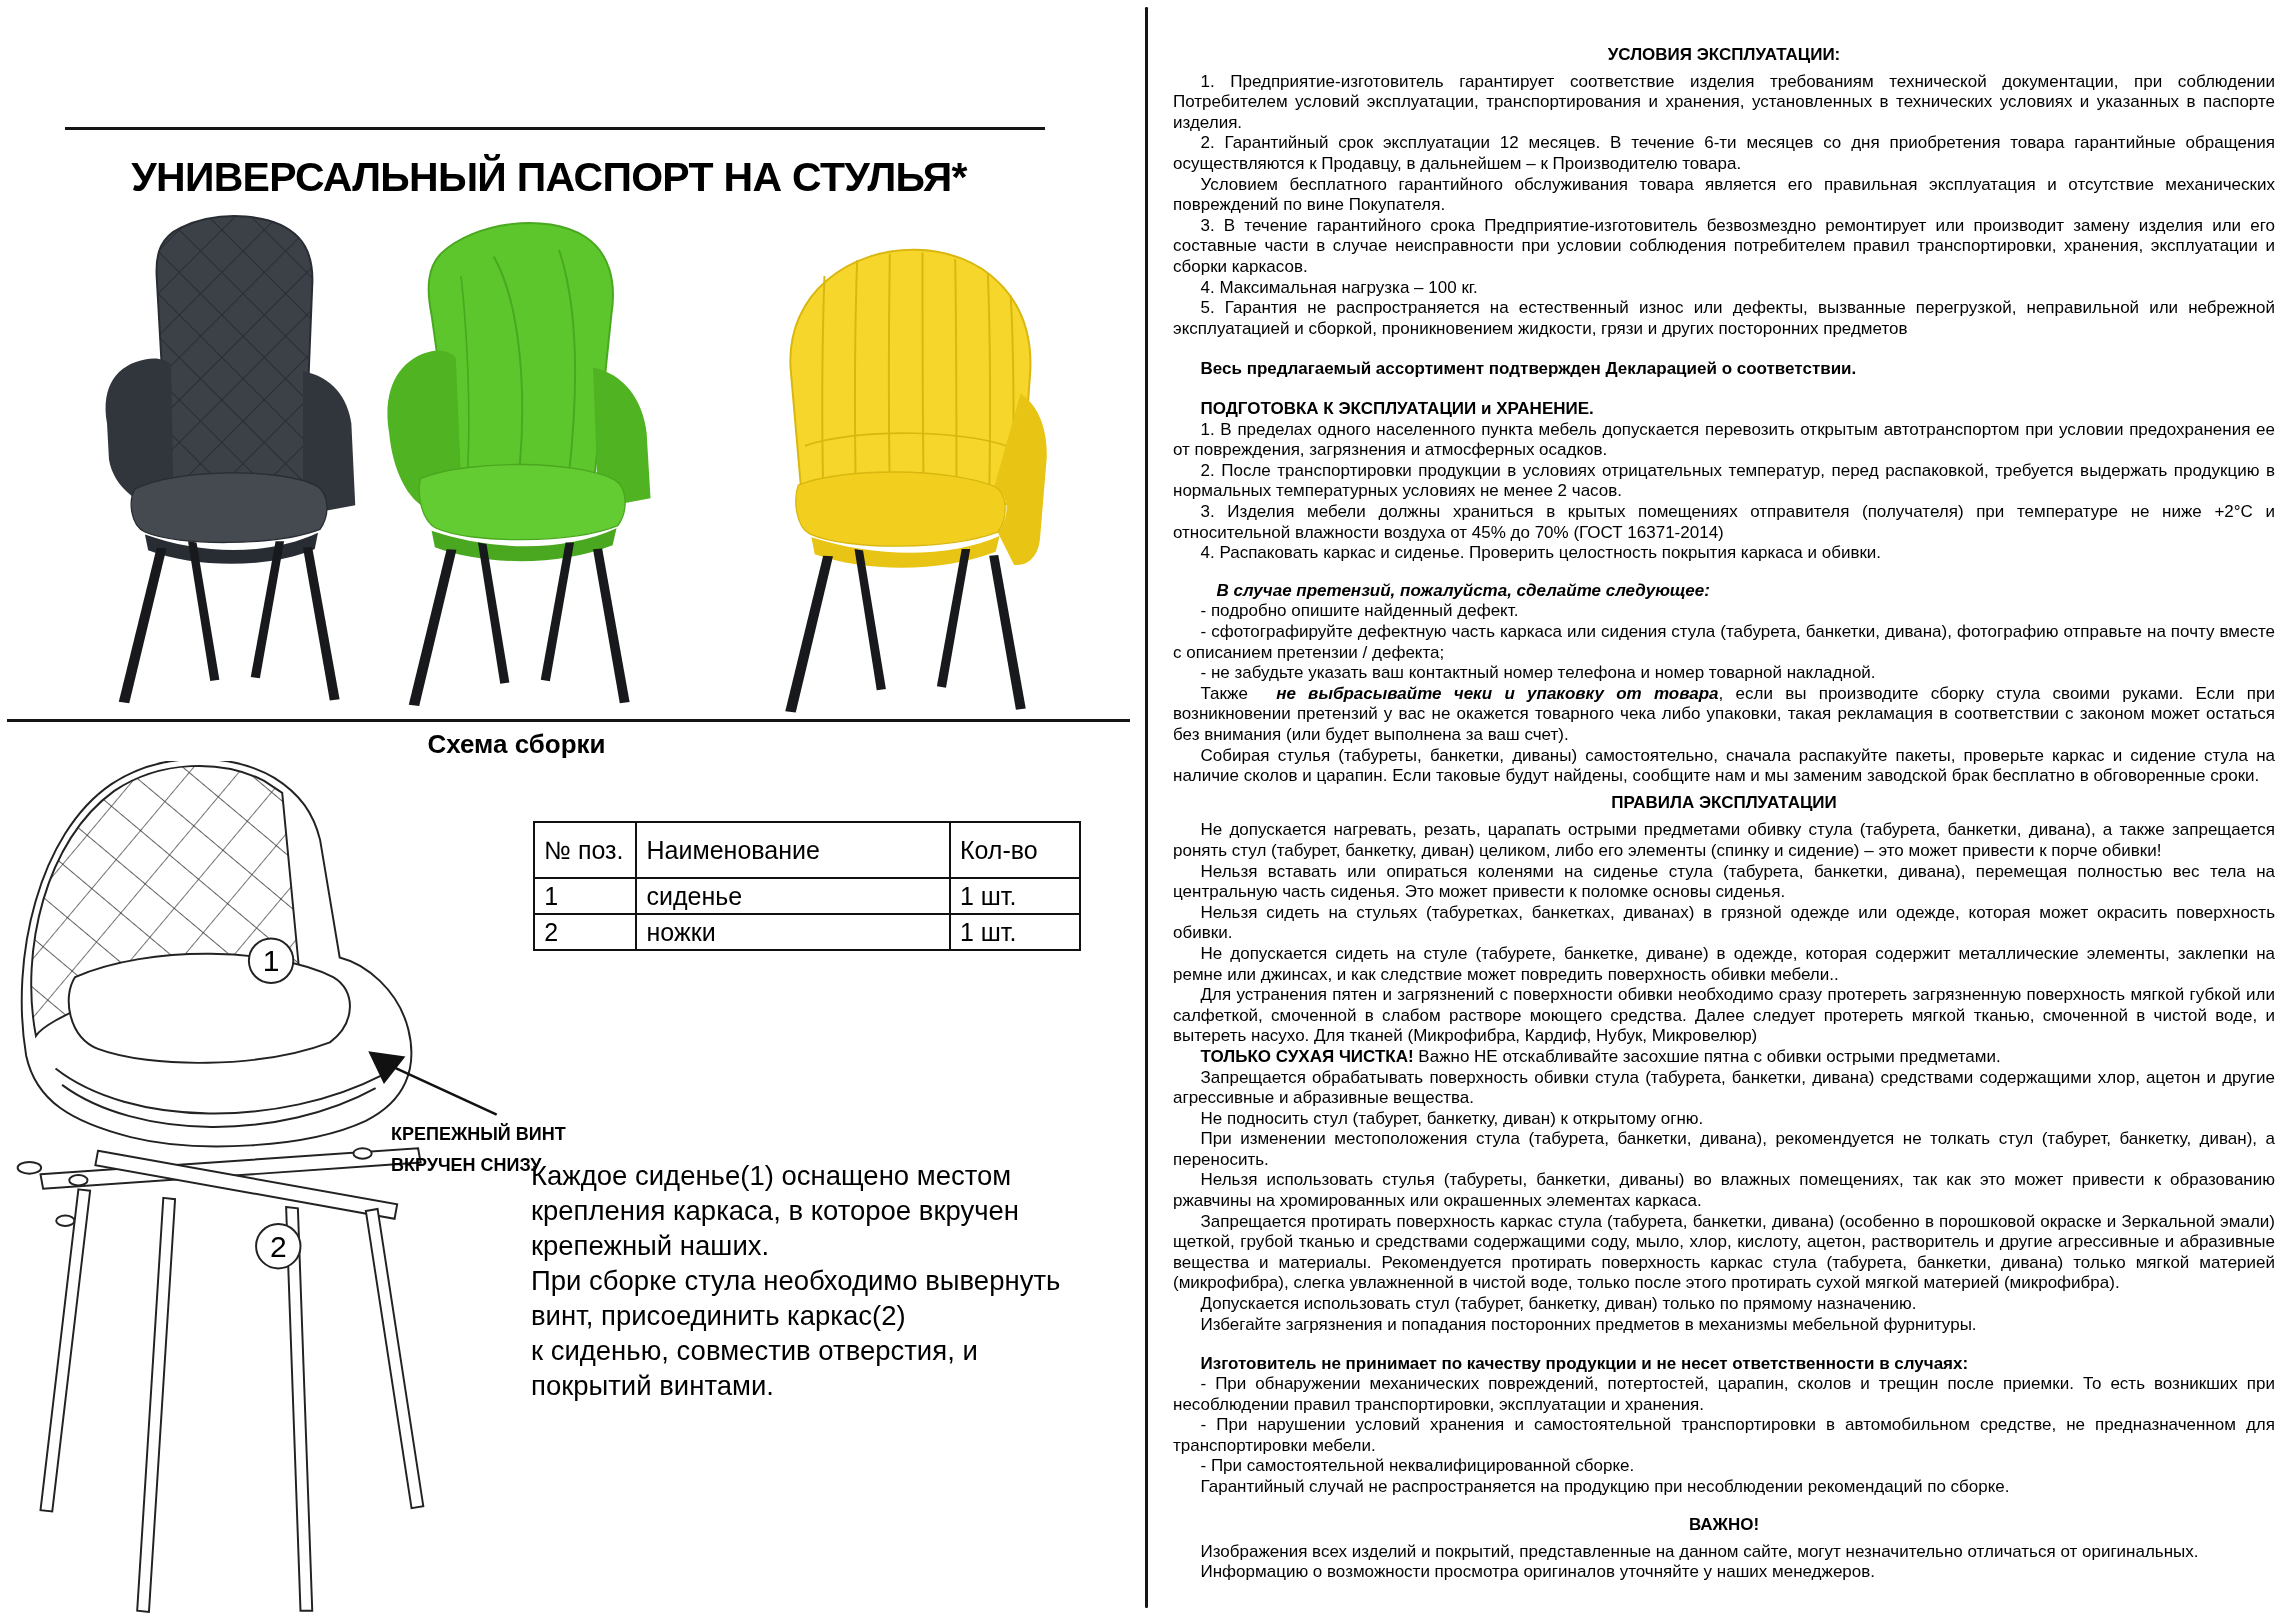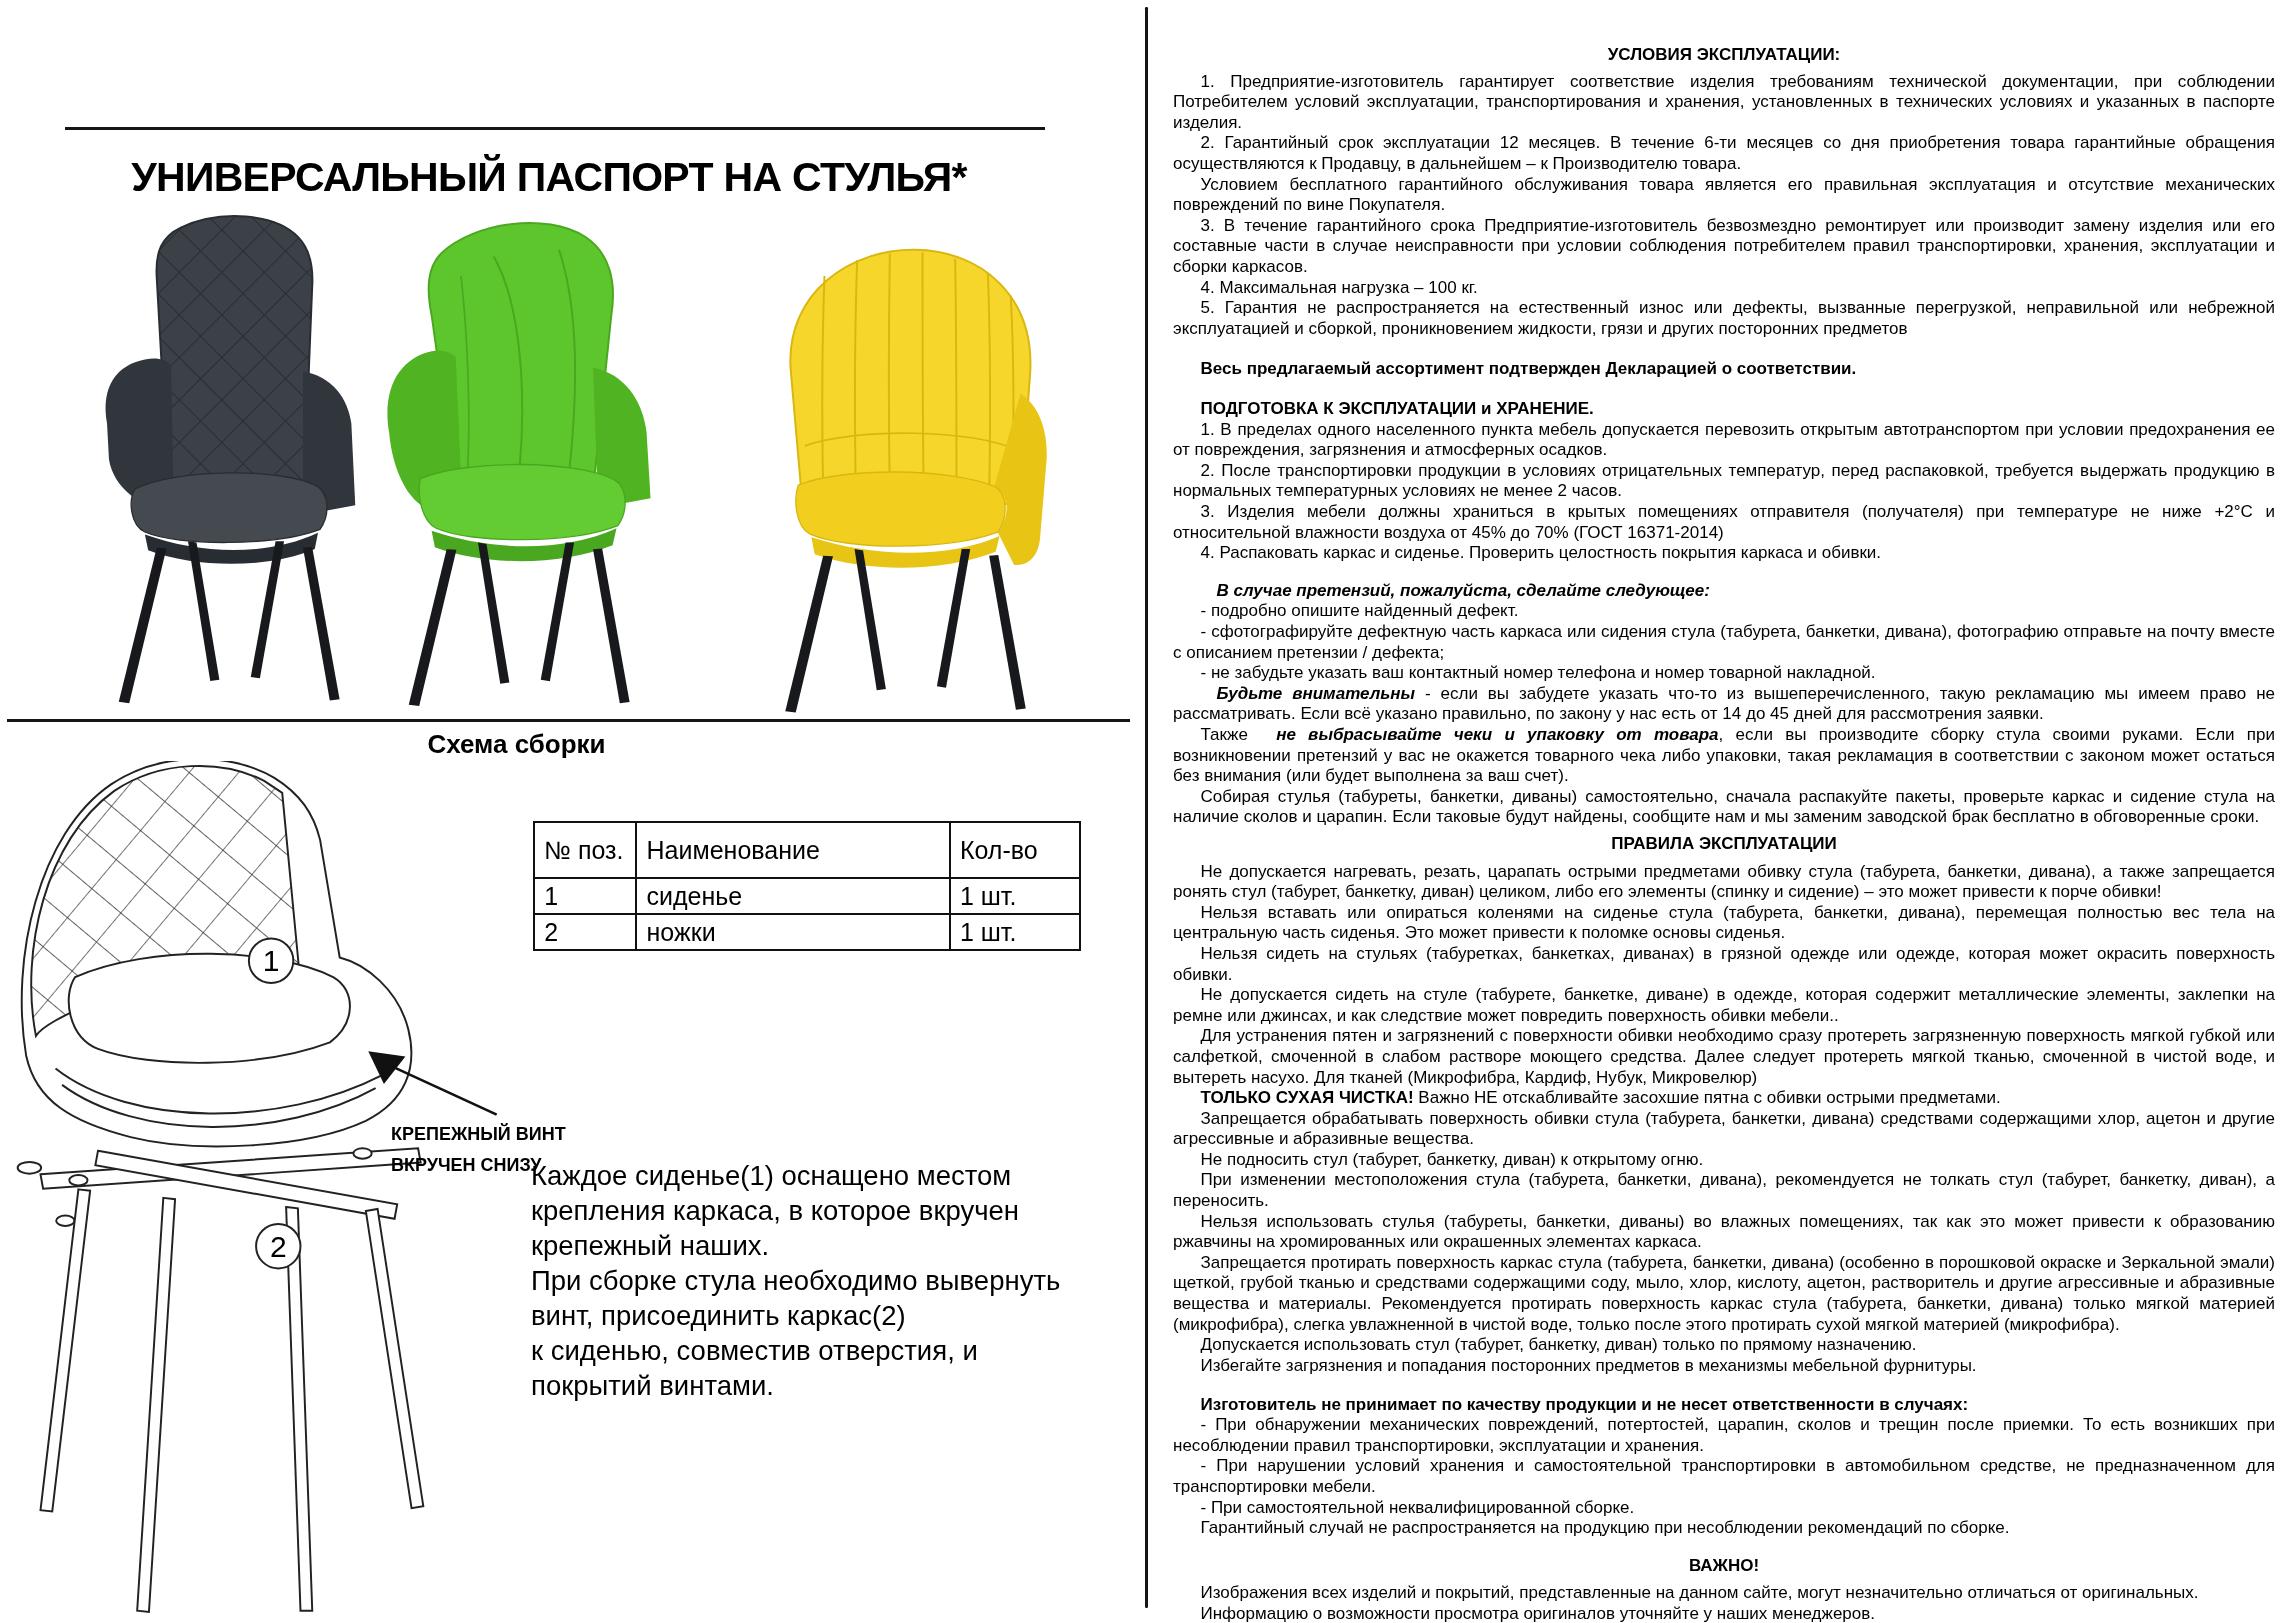--- a/index.html
+++ b/index.html
@@ -192,21 +192,20 @@
     <div class="sec-p"><span class="run-b">ПОДГОТОВКА К ЭКСПЛУАТАЦИИ и ХРАНЕНИЕ.</span></div>
     <div class="sec-p"><span>1. В пределах одного населенного пункта мебель допускается перевозить открытым автотранспортом при условии предохранения ее от повреждения, загрязнения и атмосферных осадков.</span></div>
     <div class="sec-p"><span>2. После транспортировки продукции в условиях отрицательных температур, перед распаковкой, требуется выдержать продукцию в нормальных температурных условиях не менее 2 часов.</span></div>
     <div class="sec-p"><span>3. Изделия мебели должны храниться в крытых помещениях отправителя (получателя) при температуре не ниже +2°С и относительной влажности воздуха от 45% до 70% (ГОСТ 16371-2014)</span></div>
     <div class="sec-p"><span>4. Распаковать каркас и сиденье. Проверить целостность покрытия каркаса и обивки.</span></div>
     <div class="sec-gap" style="height: 17px;"></div>
     <div class="sec-p"><span class="run-bi">В случае претензий, пожалуйста, сделайте следующее:</span></div>
     <div class="sec-p"><span>- подробно опишите найденный дефект.</span></div>
     <div class="sec-p"><span>- сфотографируйте дефектную часть каркаса или сидения стула (табурета, банкетки, дивана), фотографию отправьте на почту вместе с описанием претензии / дефекта;</span></div>
     <div class="sec-p"><span>- не забудьте указать ваш контактный номер телефона и номер товарной накладной.</span></div>
-    <div class="sec-p"><span class="run-bi">Будьте внимательны</span><span> - если вы забудете указать что-то из вышеперечисленного, такую рекламацию мы имеем право не рассматривать. Если всё указано правильно, по закону у нас есть от 14 до 45 дней для рассмотрения заявки.</span></div>
     <div class="sec-p"><span>Также </span><span class="run-bi">не выбрасывайте чеки и упаковку от товара</span><span>, если вы производите сборку стула своими руками. Если при возникновении претензий у вас не окажется товарного чека либо упаковки, такая рекламация в соответствии с законом может остаться без внимания (или будет выполнена за ваш счет).</span></div>
     <div class="sec-p"><span>Собирая стулья (табуреты, банкетки, диваны) самостоятельно, сначала распакуйте пакеты, проверьте каркас и сидение стула на наличие сколов и царапин. Если таковые будут найдены, сообщите нам и мы заменим заводской брак бесплатно в обговоренные сроки.</span></div>
     <div class="sec-h"><span>ПРАВИЛА ЭКСПЛУАТАЦИИ</span></div>
     <div class="sec-p"><span>Не допускается нагревать, резать, царапать острыми предметами обивку стула (табурета, банкетки, дивана), а также запрещается ронять стул (табурет, банкетку, диван) целиком, либо его элементы (спинку и сидение) – это может привести к порче обивки!</span></div>
     <div class="sec-p"><span>Нельзя вставать или опираться коленями на сиденье стула (табурета, банкетки, дивана), перемещая полностью вес тела на центральную часть сиденья. Это может привести к поломке основы сиденья.</span></div>
     <div class="sec-p"><span>Нельзя сидеть на стульях (табуретках, банкетках, диванах) в грязной одежде или одежде, которая может окрасить поверхность обивки.</span></div>
     <div class="sec-p"><span>Не допускается сидеть на стуле (табурете, банкетке, диване) в одежде, которая содержит металлические элементы, заклепки на ремне или джинсах, и как следствие может повредить поверхность обивки мебели..</span></div>
     <div class="sec-p"><span>Для устранения пятен и загрязнений с поверхности обивки необходимо сразу протереть загрязненную поверхность мягкой губкой или салфеткой, смоченной в слабом растворе моющего средства. Далее следует протереть мягкой тканью, смоченной в чистой воде, и вытереть насухо. Для тканей (Микрофибра, Кардиф, Нубук, Микровелюр)</span></div>
     <div class="sec-p"><span class="run-b">ТОЛЬКО СУХАЯ ЧИСТКА!</span><span> Важно НЕ отскабливайте засохшие пятна с обивки острыми предметами.</span></div>
     <div class="sec-p"><span>Запрещается обрабатывать поверхность обивки стула (табурета, банкетки, дивана) средствами содержащими хлор, ацетон и другие агрессивные и абразивные вещества.</span></div>

